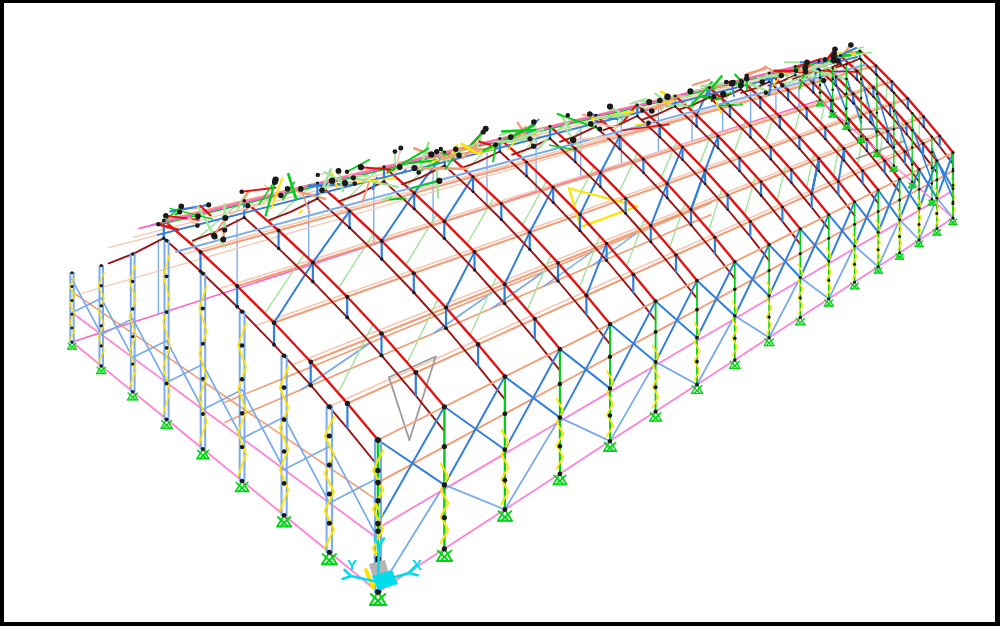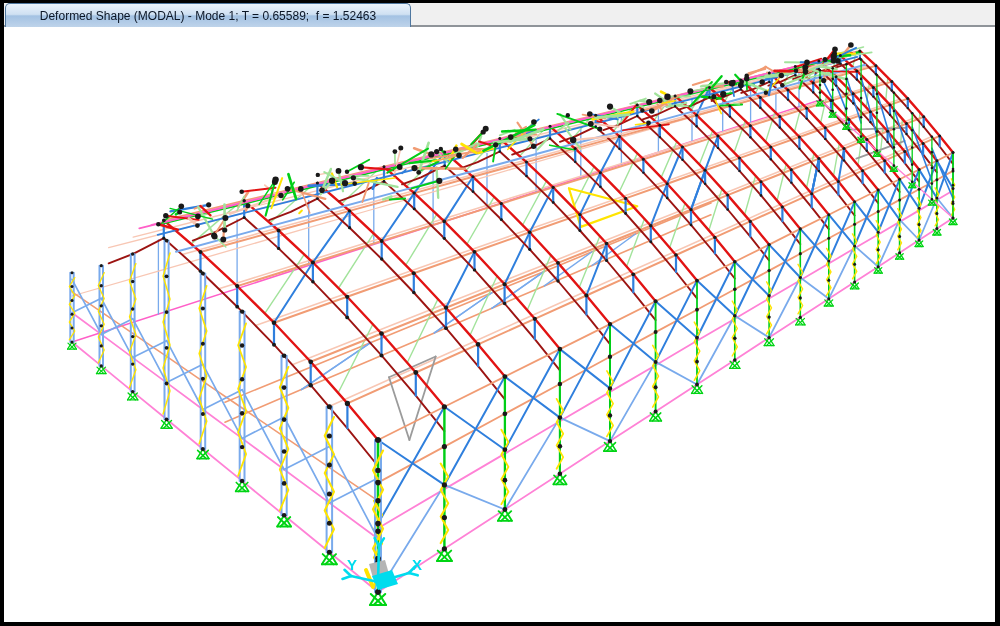--- a/index.html
+++ b/index.html
@@ -1268,18 +1268,13 @@
         <line x1="378.0" y1="582.0" x2="409.0" y2="573.0" stroke="#00dcee" stroke-width="2.6" stroke-linecap="round"></line>
         <line x1="409.0" y1="573.0" x2="415.1" y2="566.4" stroke="#00dcee" stroke-width="2.6" stroke-linecap="round"></line>
         <line x1="409.0" y1="573.0" x2="417.7" y2="575.3" stroke="#00dcee" stroke-width="2.6" stroke-linecap="round"></line>
         <text x="412" y="570" fill="#00dcee" font-size="15" font-weight="bold" font-family="&quot;Liberation Sans&quot;, sans-serif">X</text>
         <line x1="378.0" y1="582.0" x2="351.0" y2="576.0" stroke="#00dcee" stroke-width="2.6" stroke-linecap="round"></line>
         <line x1="351.0" y1="576.0" x2="342.5" y2="578.9" stroke="#00dcee" stroke-width="2.6" stroke-linecap="round"></line>
         <line x1="351.0" y1="576.0" x2="344.5" y2="569.8" stroke="#00dcee" stroke-width="2.6" stroke-linecap="round"></line>
         <text x="347" y="570" fill="#00dcee" font-size="15" font-weight="bold" font-family="&quot;Liberation Sans&quot;, sans-serif">Y</text>
       </g>
     </svg>
-  <div id="tab-bar">
-    <div id="view-tab">
-      <span>Deformed Shape (MODAL) - Mode 1; T = 0.65589;  f = 1.52463</span>
-    </div>
-  </div>
 </div>
 
 </body></html>

